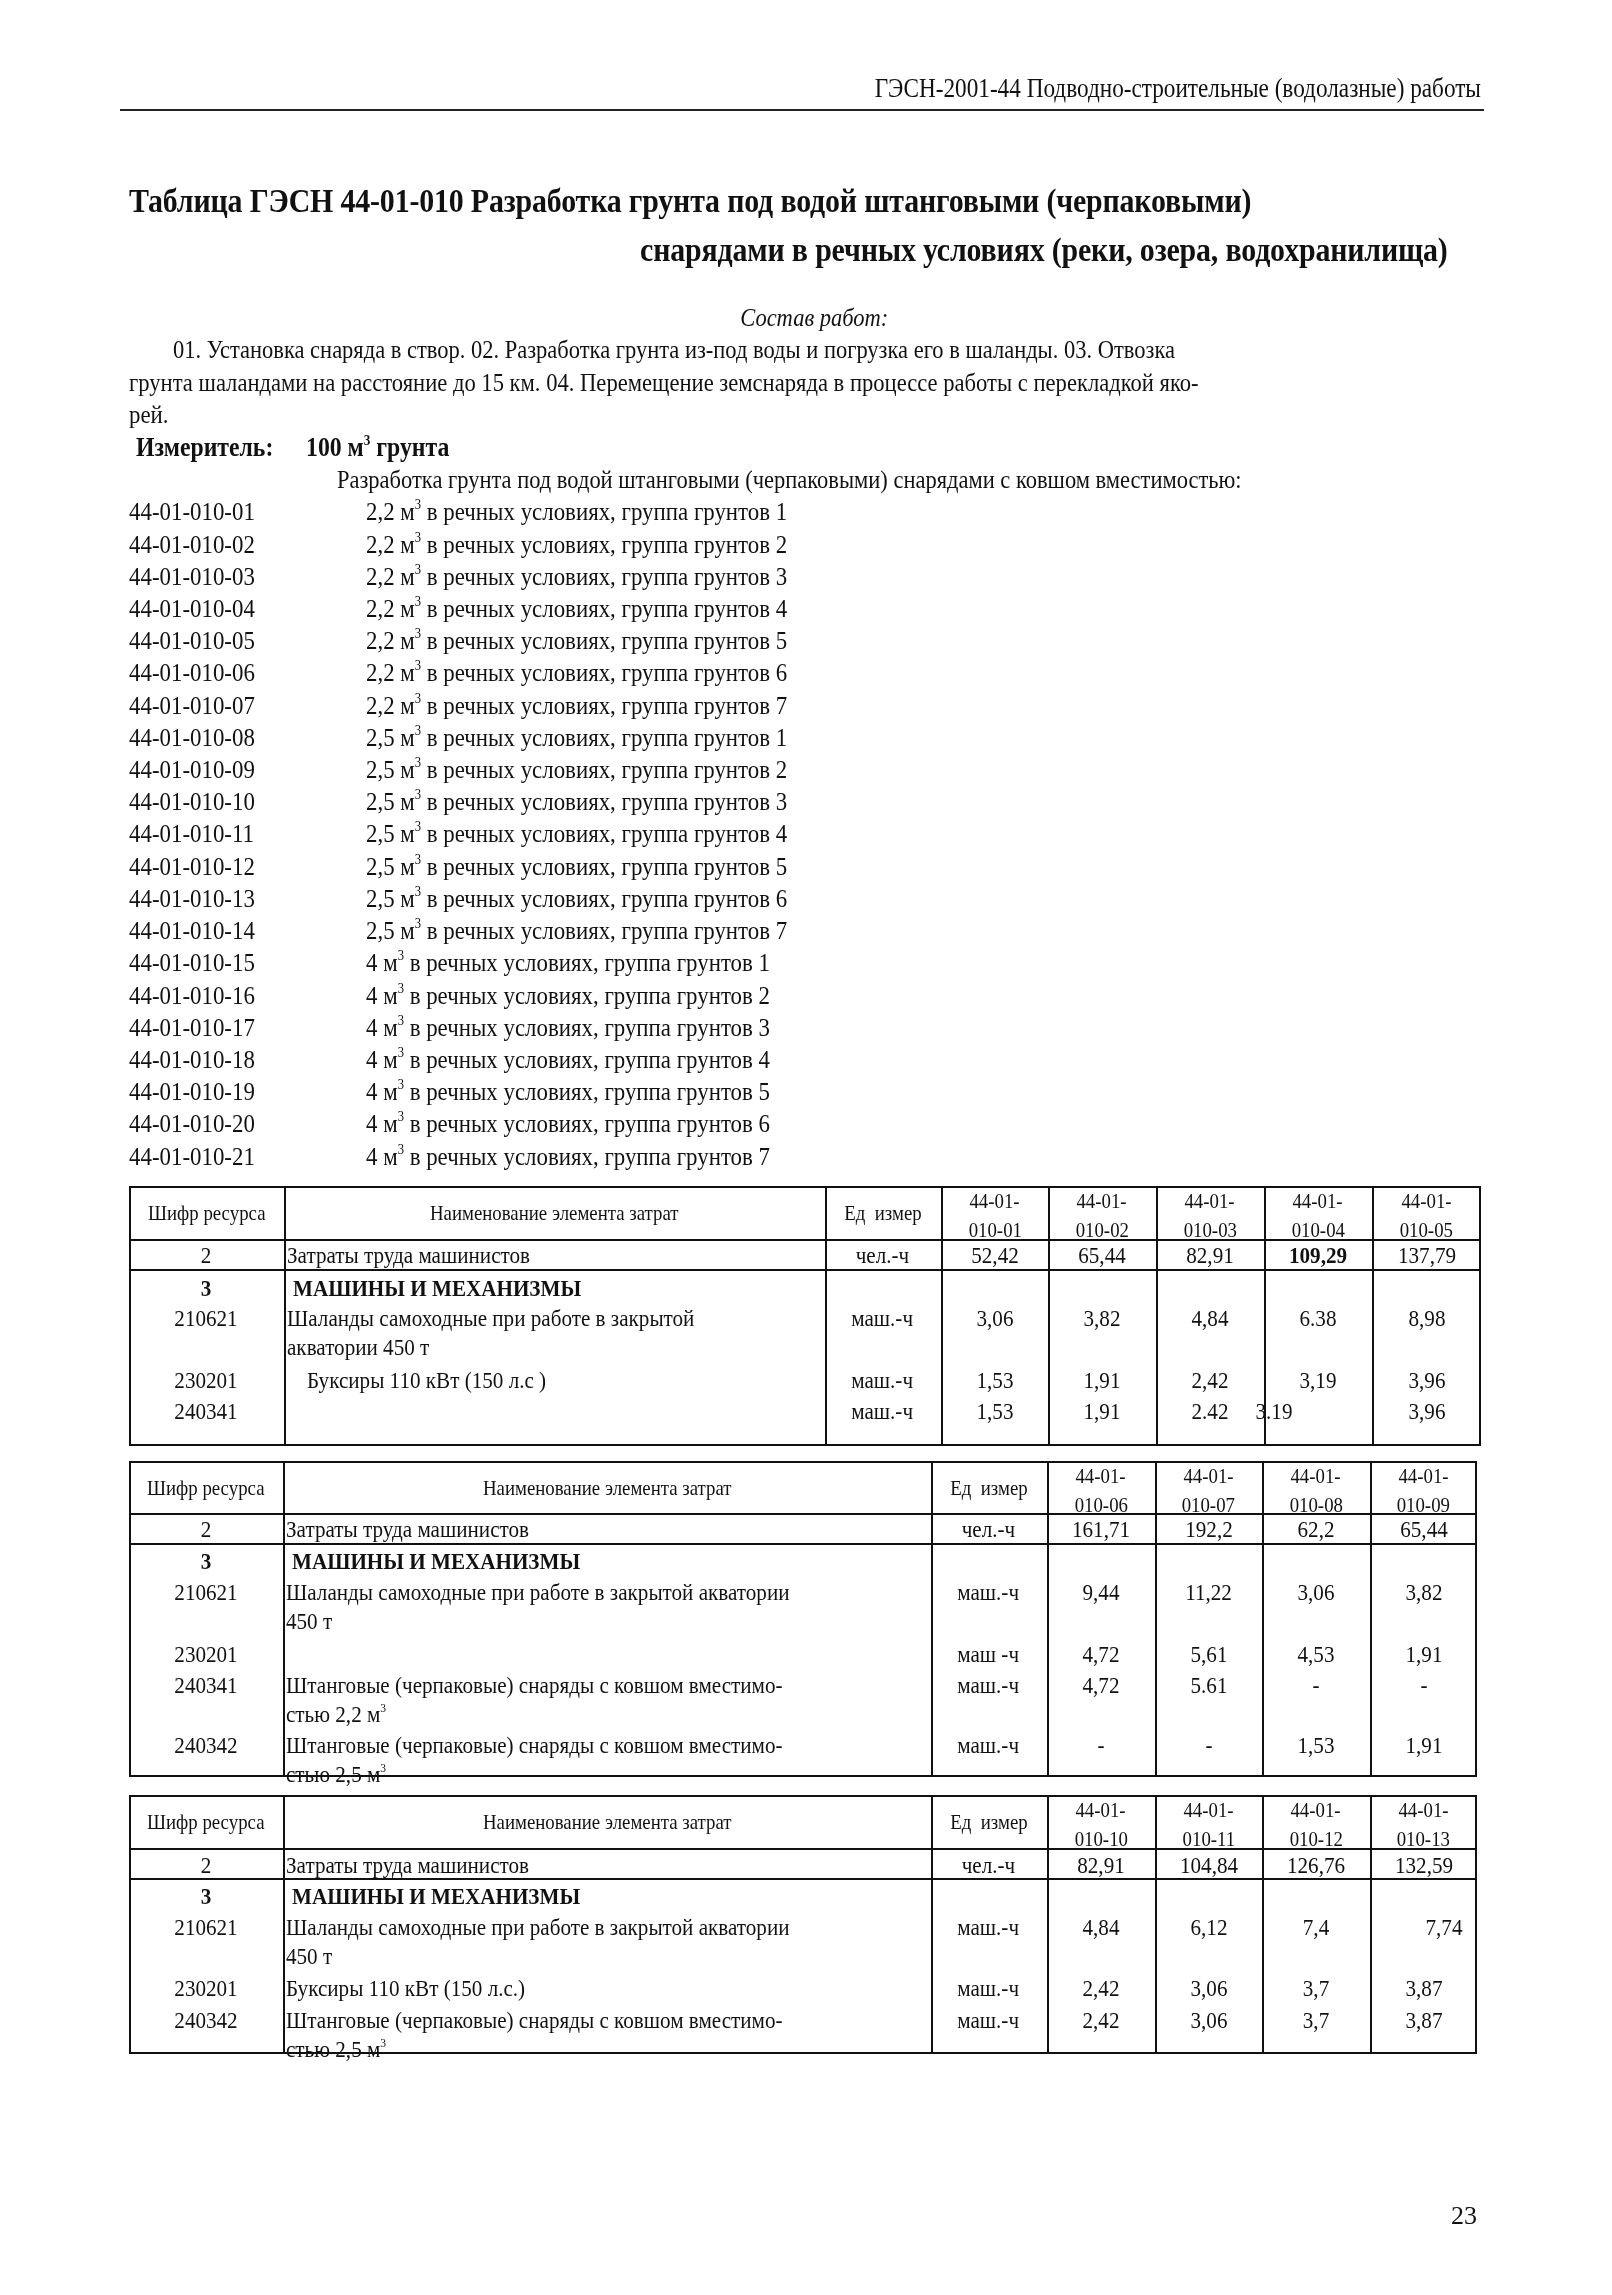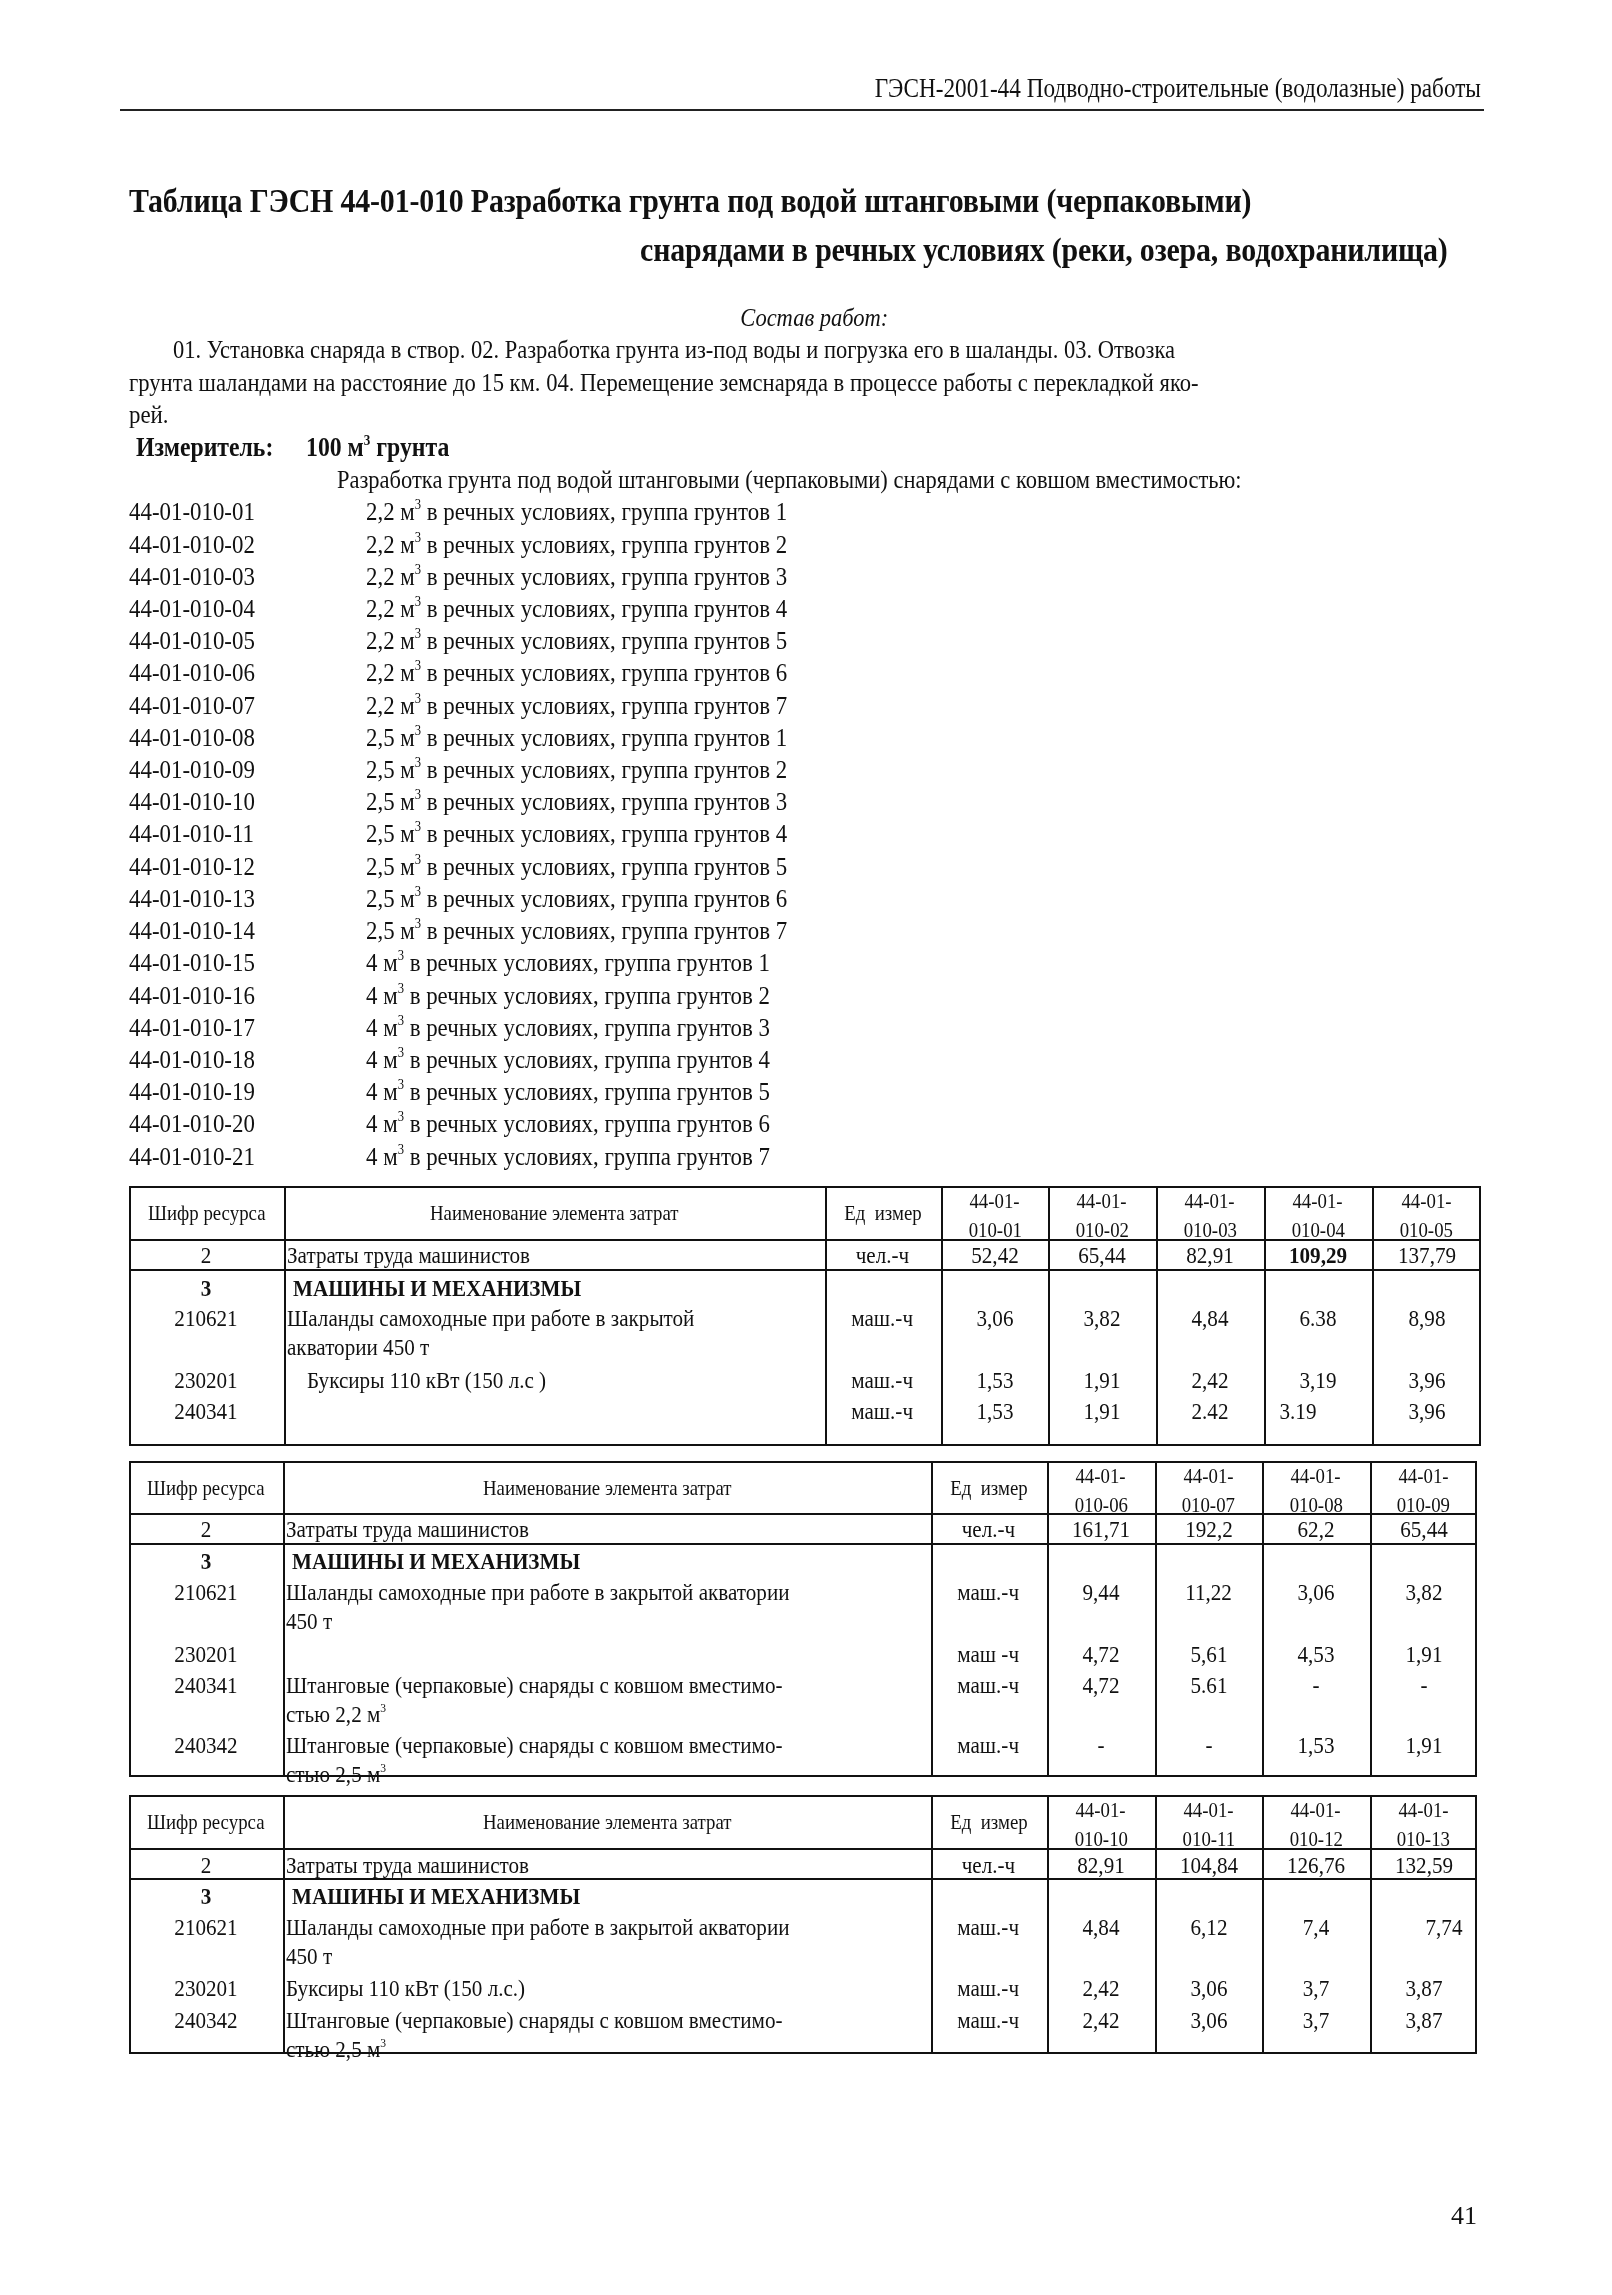--- a/index.html
+++ b/index.html
@@ -196,21 +196,21 @@
       <div class="cell center" style="left: 813px; width: 102px; top: 178px;"><span class="t">1,53</span></div>
       <div class="cell center" style="left: 920px; width: 102px; top: 178px;"><span class="t">1,91</span></div>
       <div class="cell center" style="left: 1028px; width: 102px; top: 178px;"><span class="t">2,42</span></div>
       <div class="cell center" style="left: 1136px; width: 102px; top: 178px;"><span class="t">3,19</span></div>
       <div class="cell center" style="left: 1244px; width: 103px; top: 178px;"><span class="t">3,96</span></div>
       <div class="cell center" style="left: 0.8px; width: 149px; top: 209px;"><span class="t">240341</span></div>
       <div class="cell center" style="left: 697px; width: 109px; top: 209px;"><span class="t">маш.-ч</span></div>
       <div class="cell center" style="left: 813px; width: 102px; top: 209px;"><span class="t">1,53</span></div>
       <div class="cell center" style="left: 920px; width: 102px; top: 209px;"><span class="t">1,91</span></div>
       <div class="cell center" style="left: 1028px; width: 102px; top: 209px;"><span class="t">2.42</span></div>
-      <div class="cell center" style="left: 1116px; width: 102px; top: 209px;"><span class="t">3.19</span></div>
+      <div class="cell center" style="left: 1092px; width: 102px; top: 209px;"><span class="t">3.19</span></div>
       <div class="cell center" style="left: 1244px; width: 103px; top: 209px;"><span class="t">3,96</span></div>
     </div>
     <div class="tbl" style="left: 129px; top: 1461px; width: 1348px; height: 316px;">
       <div class="hline" style="top: 50px;"></div>
       <div class="hline" style="top: 80px;"></div>
       <div class="vline" style="left: 152px;"></div>
       <div class="vline" style="left: 800px;"></div>
       <div class="vline" style="left: 916px;"></div>
       <div class="vline" style="left: 1024px;"></div>
       <div class="vline" style="left: 1131px;"></div>
@@ -311,14 +311,14 @@
       <div class="cell center" style="left: 0.8px; width: 148px; top: 209px;"><span class="t">240342</span></div>
       <div class="cell left" style="left: 155px; width: 643px; top: 209px;"><span class="t"><span>Штанговые (черпаковые) снаряды с ковшом вместимо-</span></span><br><span class="t"><span>стью 2,5 м</span><sup>3</sup></span></div>
       <div class="cell center" style="left: 803px; width: 109px; top: 209px;"><span class="t">маш.-ч</span></div>
       <div class="cell center" style="left: 919px; width: 102px; top: 209px;"><span class="t">2,42</span></div>
       <div class="cell center" style="left: 1027px; width: 101px; top: 209px;"><span class="t">3,06</span></div>
       <div class="cell center" style="left: 1134px; width: 102px; top: 209px;"><span class="t">3,7</span></div>
       <div class="cell center" style="left: 1242px; width: 101px; top: 209px;"><span class="t">3,87</span></div>
     </div>
   </div>
 
-<div class="abs page-number">41</div>
+<div class="abs page-number">23</div>
 
 
 </body></html>

